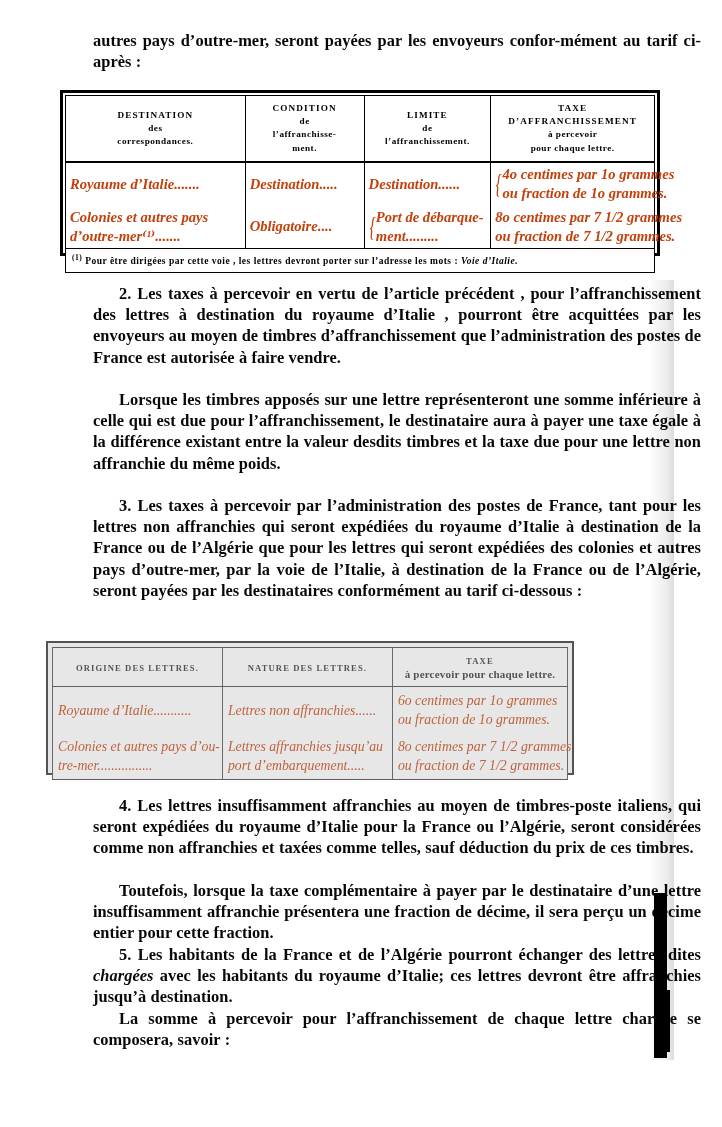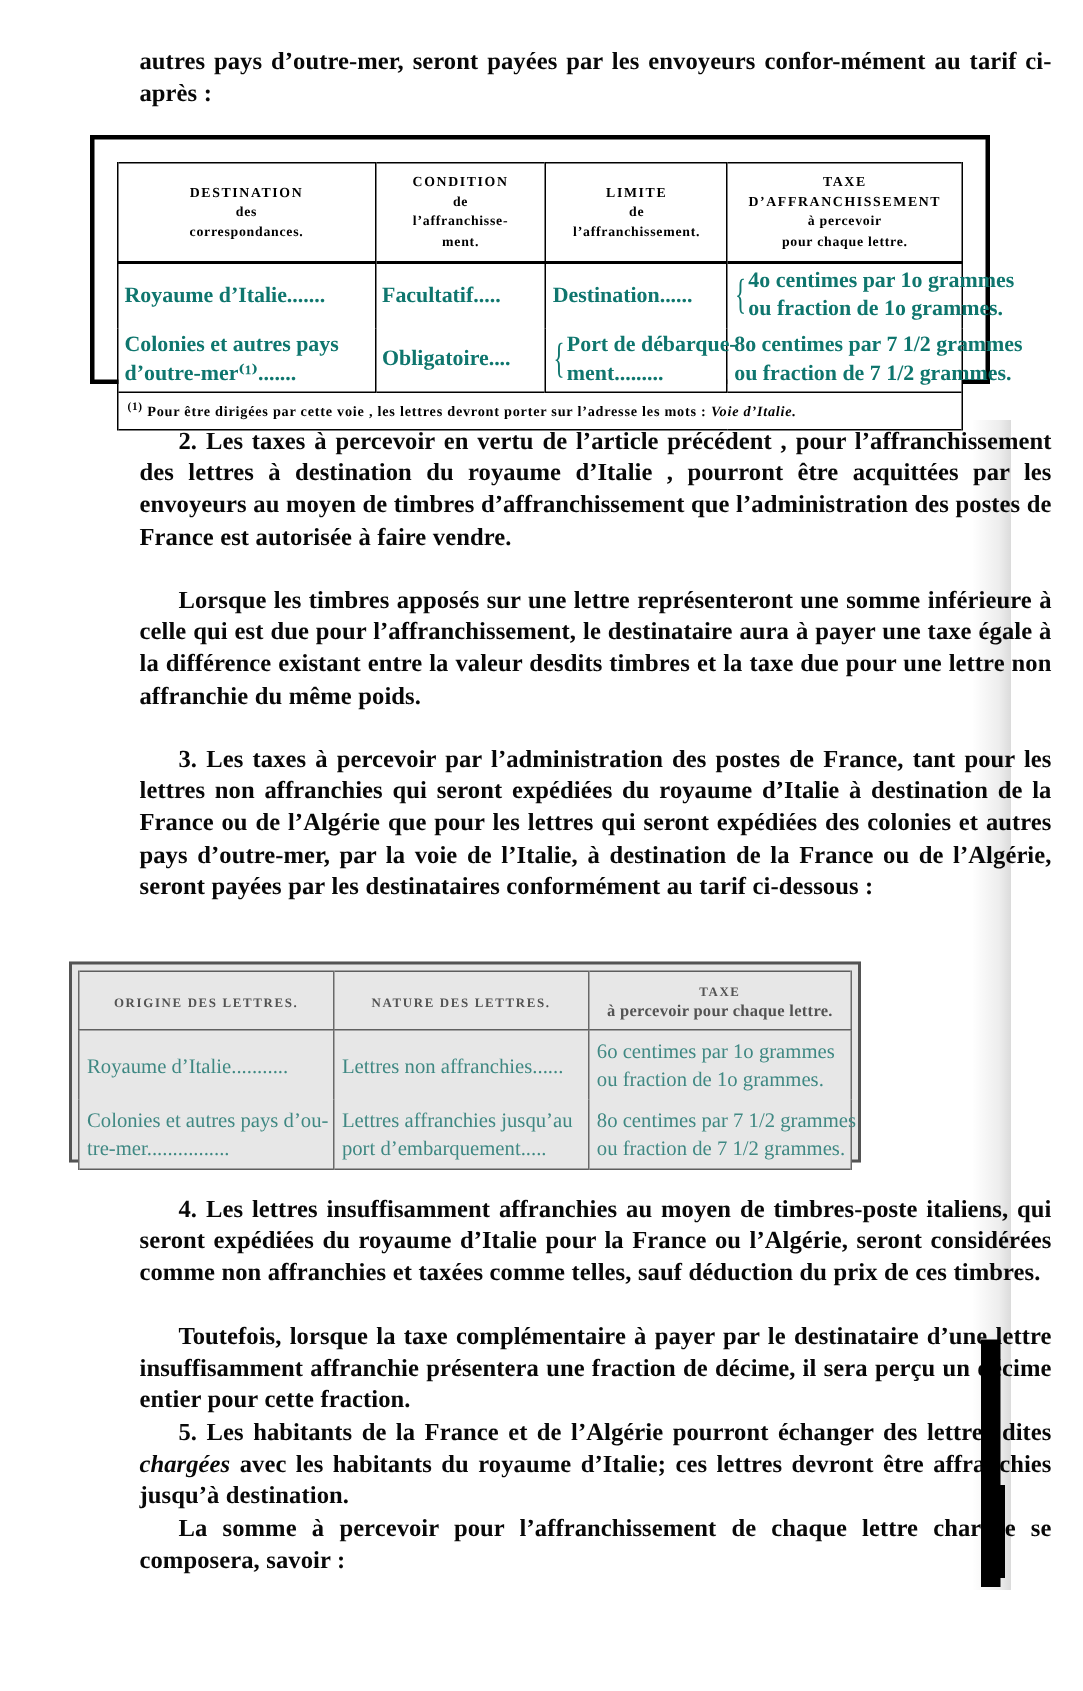--- a/index.html
+++ b/index.html
@@ -44,21 +44,21 @@
 
   
   .tbl1-wrap {
     position: absolute;
     left: 60px;
     top: 90px;
     width: 600px;
     height: 166px;
     box-sizing: border-box;
     border: 3.5px solid #000;
-    padding: 15px;
+    padding: 2px;
     background: #fff;
   }
   .tbl1 {
     width: 100%;
     height: 100%;
     border-collapse: collapse;
     box-sizing: border-box;
     border: 1.6px solid #000;
     table-layout: fixed;
   }
@@ -84,21 +84,21 @@
     font-size: 9.2px;
     font-weight: 700;
     letter-spacing: 0.85px;
     line-height: 13.2px;
     color: #000;
   }
   .hdr-cell .cap { text-transform: uppercase; letter-spacing: 1.1px; }
   .hdr-cell .lc { letter-spacing: 0.5px; }
 
   .t1-body td { padding: 2px 4px; font-size: 14.6px; line-height: 19.4px; }
-  .cell-lines { font-family: "Liberation Serif", "DejaVu Serif", serif; font-weight: 600; color: #0f766e; }
+  .cell-lines { font-family: "Liberation Serif", "DejaVu Serif", serif; font-weight: 600; color: #c2410c; font-style: italic; }
   .cell-lines .ln { white-space: nowrap; }
   .ctr { text-align: left; }
 
   .brace {
     display: inline-block;
     font-size: 28px;
     line-height: 0;
     font-weight: 400;
     vertical-align: middle;
     transform: scaleX(0.55);
@@ -237,21 +237,21 @@
       </tr>
 
       <tr class="t1-body">
         <td>
           <div class="cell-lines">
             <div class="ln">Royaume d’Italie.......</div>
           </div>
         </td>
         <td>
           <div class="cell-lines">
-            <div class="ln">Facultatif.....</div>
+            <div class="ln">Destination.....</div>
           </div>
         </td>
         <td>
           <div class="cell-lines">
             <div class="ln">Destination......</div>
           </div>
         </td>
         <td>
           <div class="cell-lines" style="display:flex; align-items:center;">
             <span class="brace">{</span>

